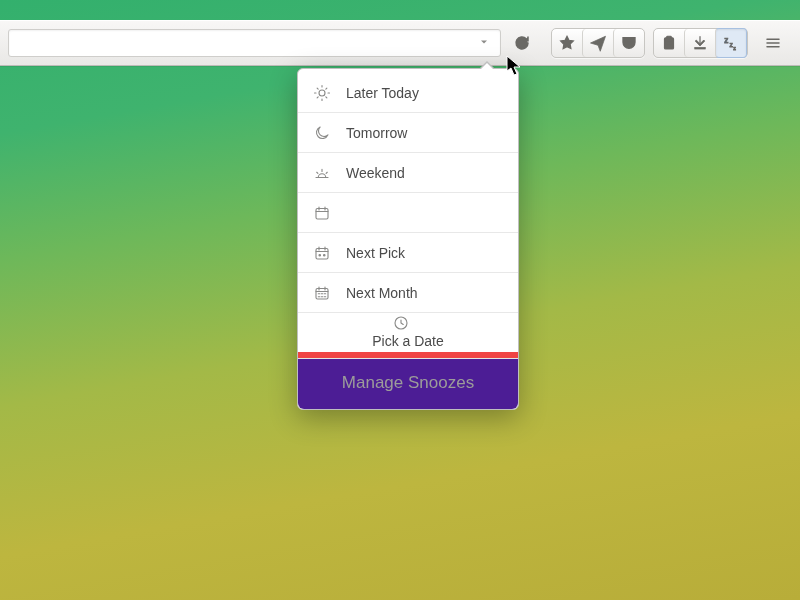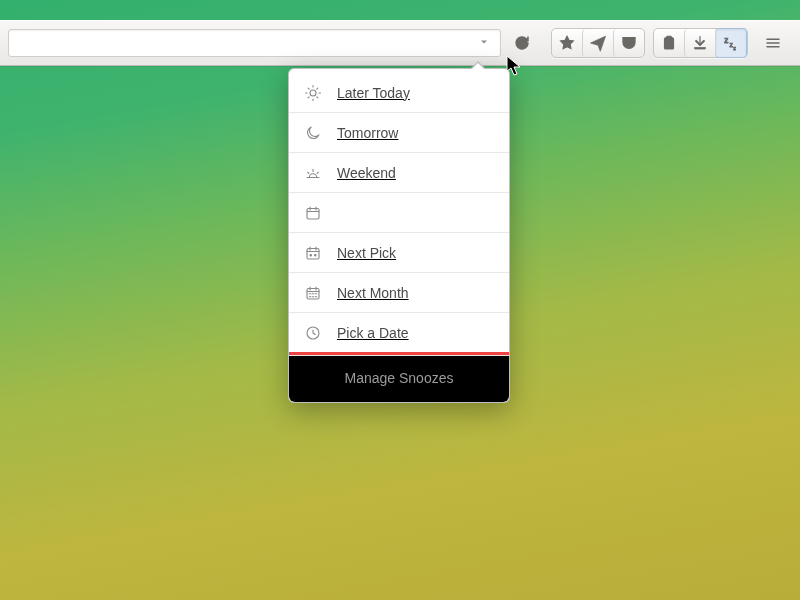--- a/index.html
+++ b/index.html
@@ -78,28 +78,27 @@
   }
 
   .gap-small { width: 4px; }
   .gap { width: 8px; }
   .gap-end { width: 10px; }
 
   
   .menu {
     position: absolute;
     top: 68px;
-    left: 288px;
+    left: 297px;
     width: 220px;
     background: #fff;
     border: 1px solid #bfbfbf;
     border-radius: 6px;
     box-shadow: 0 8px 28px rgba(0,0,0,.30);
     overflow: visible;
-    text-decoration: underline;
   }
   .menu .caret {
     position: absolute;
     top: -8px;
     right: 23px;
     width: 16px;
     height: 16px;
     pointer-events: none;
   }
   .menu .caret::before {
@@ -127,21 +126,21 @@
   .menu-item {
     display: flex;
     align-items: center;
     height: 39px;
     padding: 0 14px;
     border-bottom: 1px solid #e8e8e8;
     color: #4b4b4b;
     font-size: 14px;
     cursor: pointer;
   }
-  .menu-item:last-child { border-bottom: 3px solid #ef4444; }
+  .menu-item:last-child { border-bottom: 6px solid #ef4444; flex-direction: column; }
   .menu-item .mi-icon {
     width: 20px;
     height: 20px;
     margin-right: 14px;
     display: inline-flex;
     align-items: center;
     justify-content: center;
     color: #8a8a88;
   }
   .menu-item .mi-icon svg {
@@ -150,23 +149,23 @@
     stroke: currentColor;
     stroke-width: 1.5;
     stroke-linecap: round;
     stroke-linejoin: round;
   }
   .menu-item span.label { flex: 1; }
 
   .menu-footer {
     padding: 14px 0 16px;
     text-align: center;
-    font-size: 14px;
+    font-size: 17px;
     color: #9c9c9a;
-    background: #000000;
+    background: #4c1d95;
     border-radius: 0 0 6px 6px;
     border-top: 1px solid #e3e3e1;
     cursor: pointer;
   }
 
   
   .cursor {
     position: absolute;
     top: 55px;
     left: 506px;

